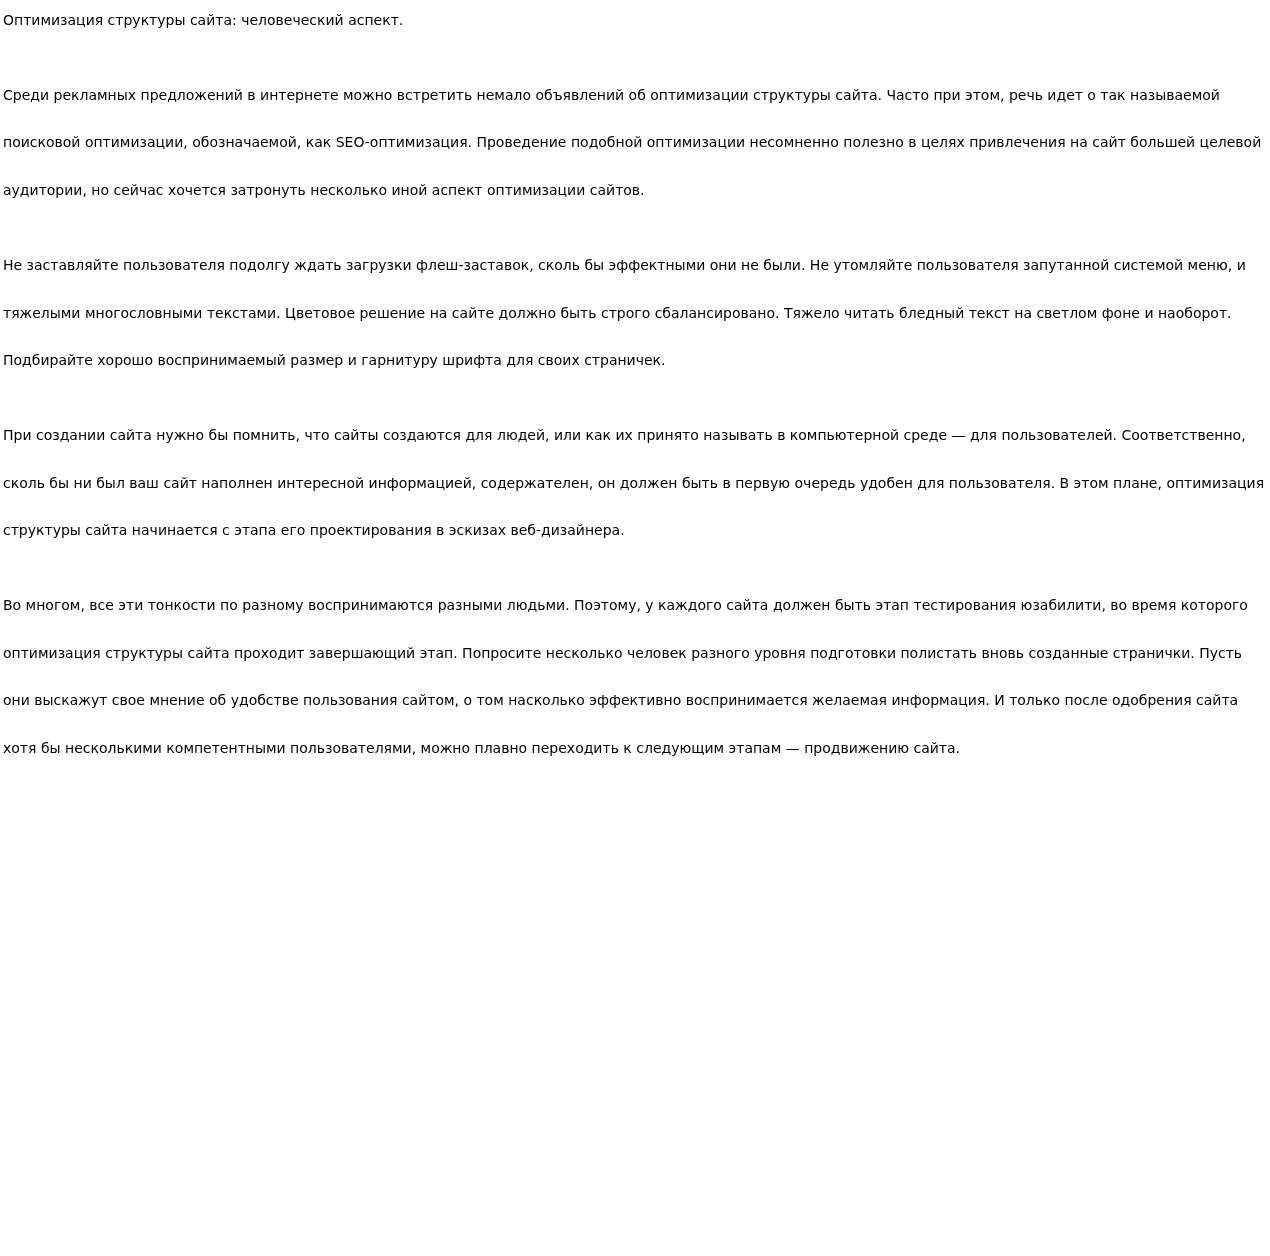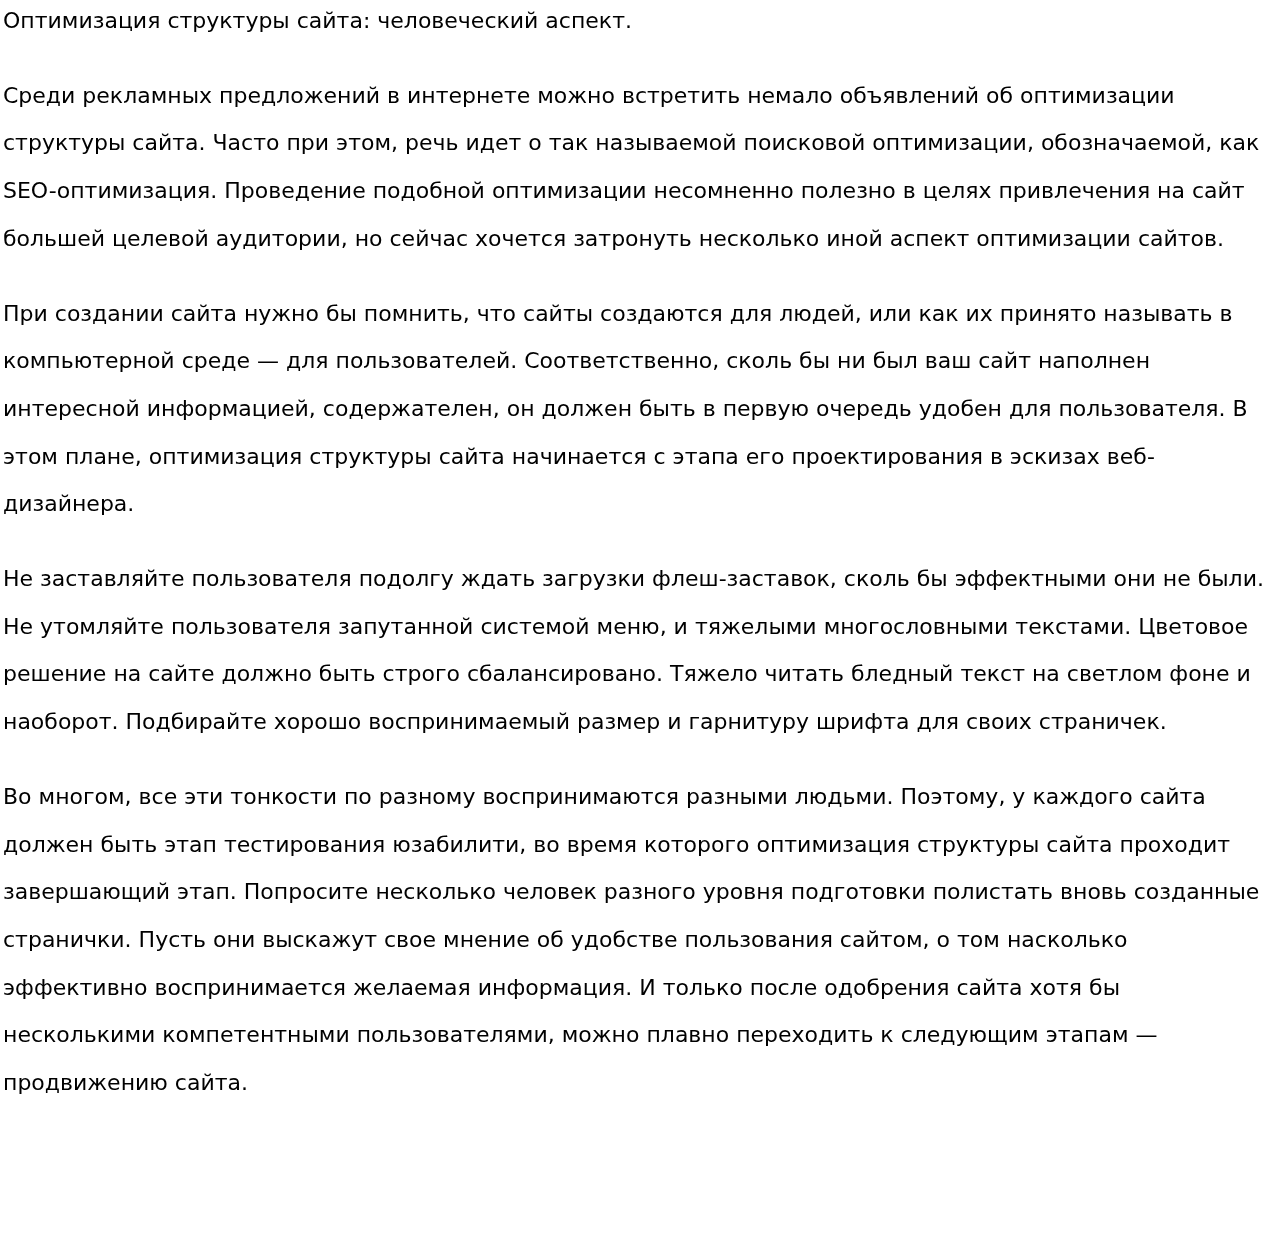--- a/index.html
+++ b/index.html
@@ -8,34 +8,34 @@
     background: #ffffff;
   }
   .page {
     width: 1270px;
     min-height: 1256px;
     box-sizing: border-box;
     padding: 3px 4px 0 3px;
     background: #ffffff;
     color: #000000;
     font-family: "DejaVu Sans", sans-serif;
-    font-size: 22px;
+    font-size: 14px;
     line-height: 47.7px;
     overflow: hidden;
   }
   .page p {
     margin: 27px 0;
     text-align: left;
   }
   .page p.title {
     margin-top: -6px;
   }
 </style>
 </head>
 <body>
 
 <div class="page">
   <p class="title">Оптимизация структуры сайта: человеческий аспект.</p>
   <p>Среди рекламных предложений в интернете можно встретить немало объявлений об оптимизации структуры сайта. Часто при этом, речь идет о так называемой поисковой оптимизации, обозначаемой, как SEO-оптимизация. Проведение подобной оптимизации несомненно полезно в целях привлечения на сайт большей целевой аудитории, но сейчас хочется затронуть несколько иной аспект оптимизации сайтов.</p>
+  <p>Не заставляйте пользователя подолгу ждать загрузки флеш-заставок, сколь бы эффектными они не были. Не утомляйте пользователя запутанной системой меню, и тяжелыми многословными текстами. Цветовое решение на сайте должно быть строго сбалансировано. Тяжело читать бледный текст на светлом фоне и наоборот. Подбирайте хорошо воспринимаемый размер и гарнитуру шрифта для своих страничек.</p>
   <p>При создании сайта нужно бы помнить, что сайты создаются для людей, или как их принято называть в компьютерной среде — для пользователей. Соответственно, сколь бы ни был ваш сайт наполнен интересной информацией, содержателен, он должен быть в первую очередь удобен для пользователя. В этом плане, оптимизация структуры сайта начинается с этапа его проектирования в эскизах веб-дизайнера.</p>
-  <p>Не заставляйте пользователя подолгу ждать загрузки флеш-заставок, сколь бы эффектными они не были. Не утомляйте пользователя запутанной системой меню, и тяжелыми многословными текстами. Цветовое решение на сайте должно быть строго сбалансировано. Тяжело читать бледный текст на светлом фоне и наоборот. Подбирайте хорошо воспринимаемый размер и гарнитуру шрифта для своих страничек.</p>
   <p>Во многом, все эти тонкости по разному воспринимаются разными людьми. Поэтому, у каждого сайта должен быть этап тестирования юзабилити, во время которого оптимизация структуры сайта проходит завершающий этап. Попросите несколько человек разного уровня подготовки полистать вновь созданные странички. Пусть они выскажут свое мнение об удобстве пользования сайтом, о том насколько эффективно воспринимается желаемая информация. И только после одобрения сайта хотя бы несколькими компетентными пользователями, можно плавно переходить к следующим этапам — продвижению сайта.</p>
 </div>
 
 </body></html>

